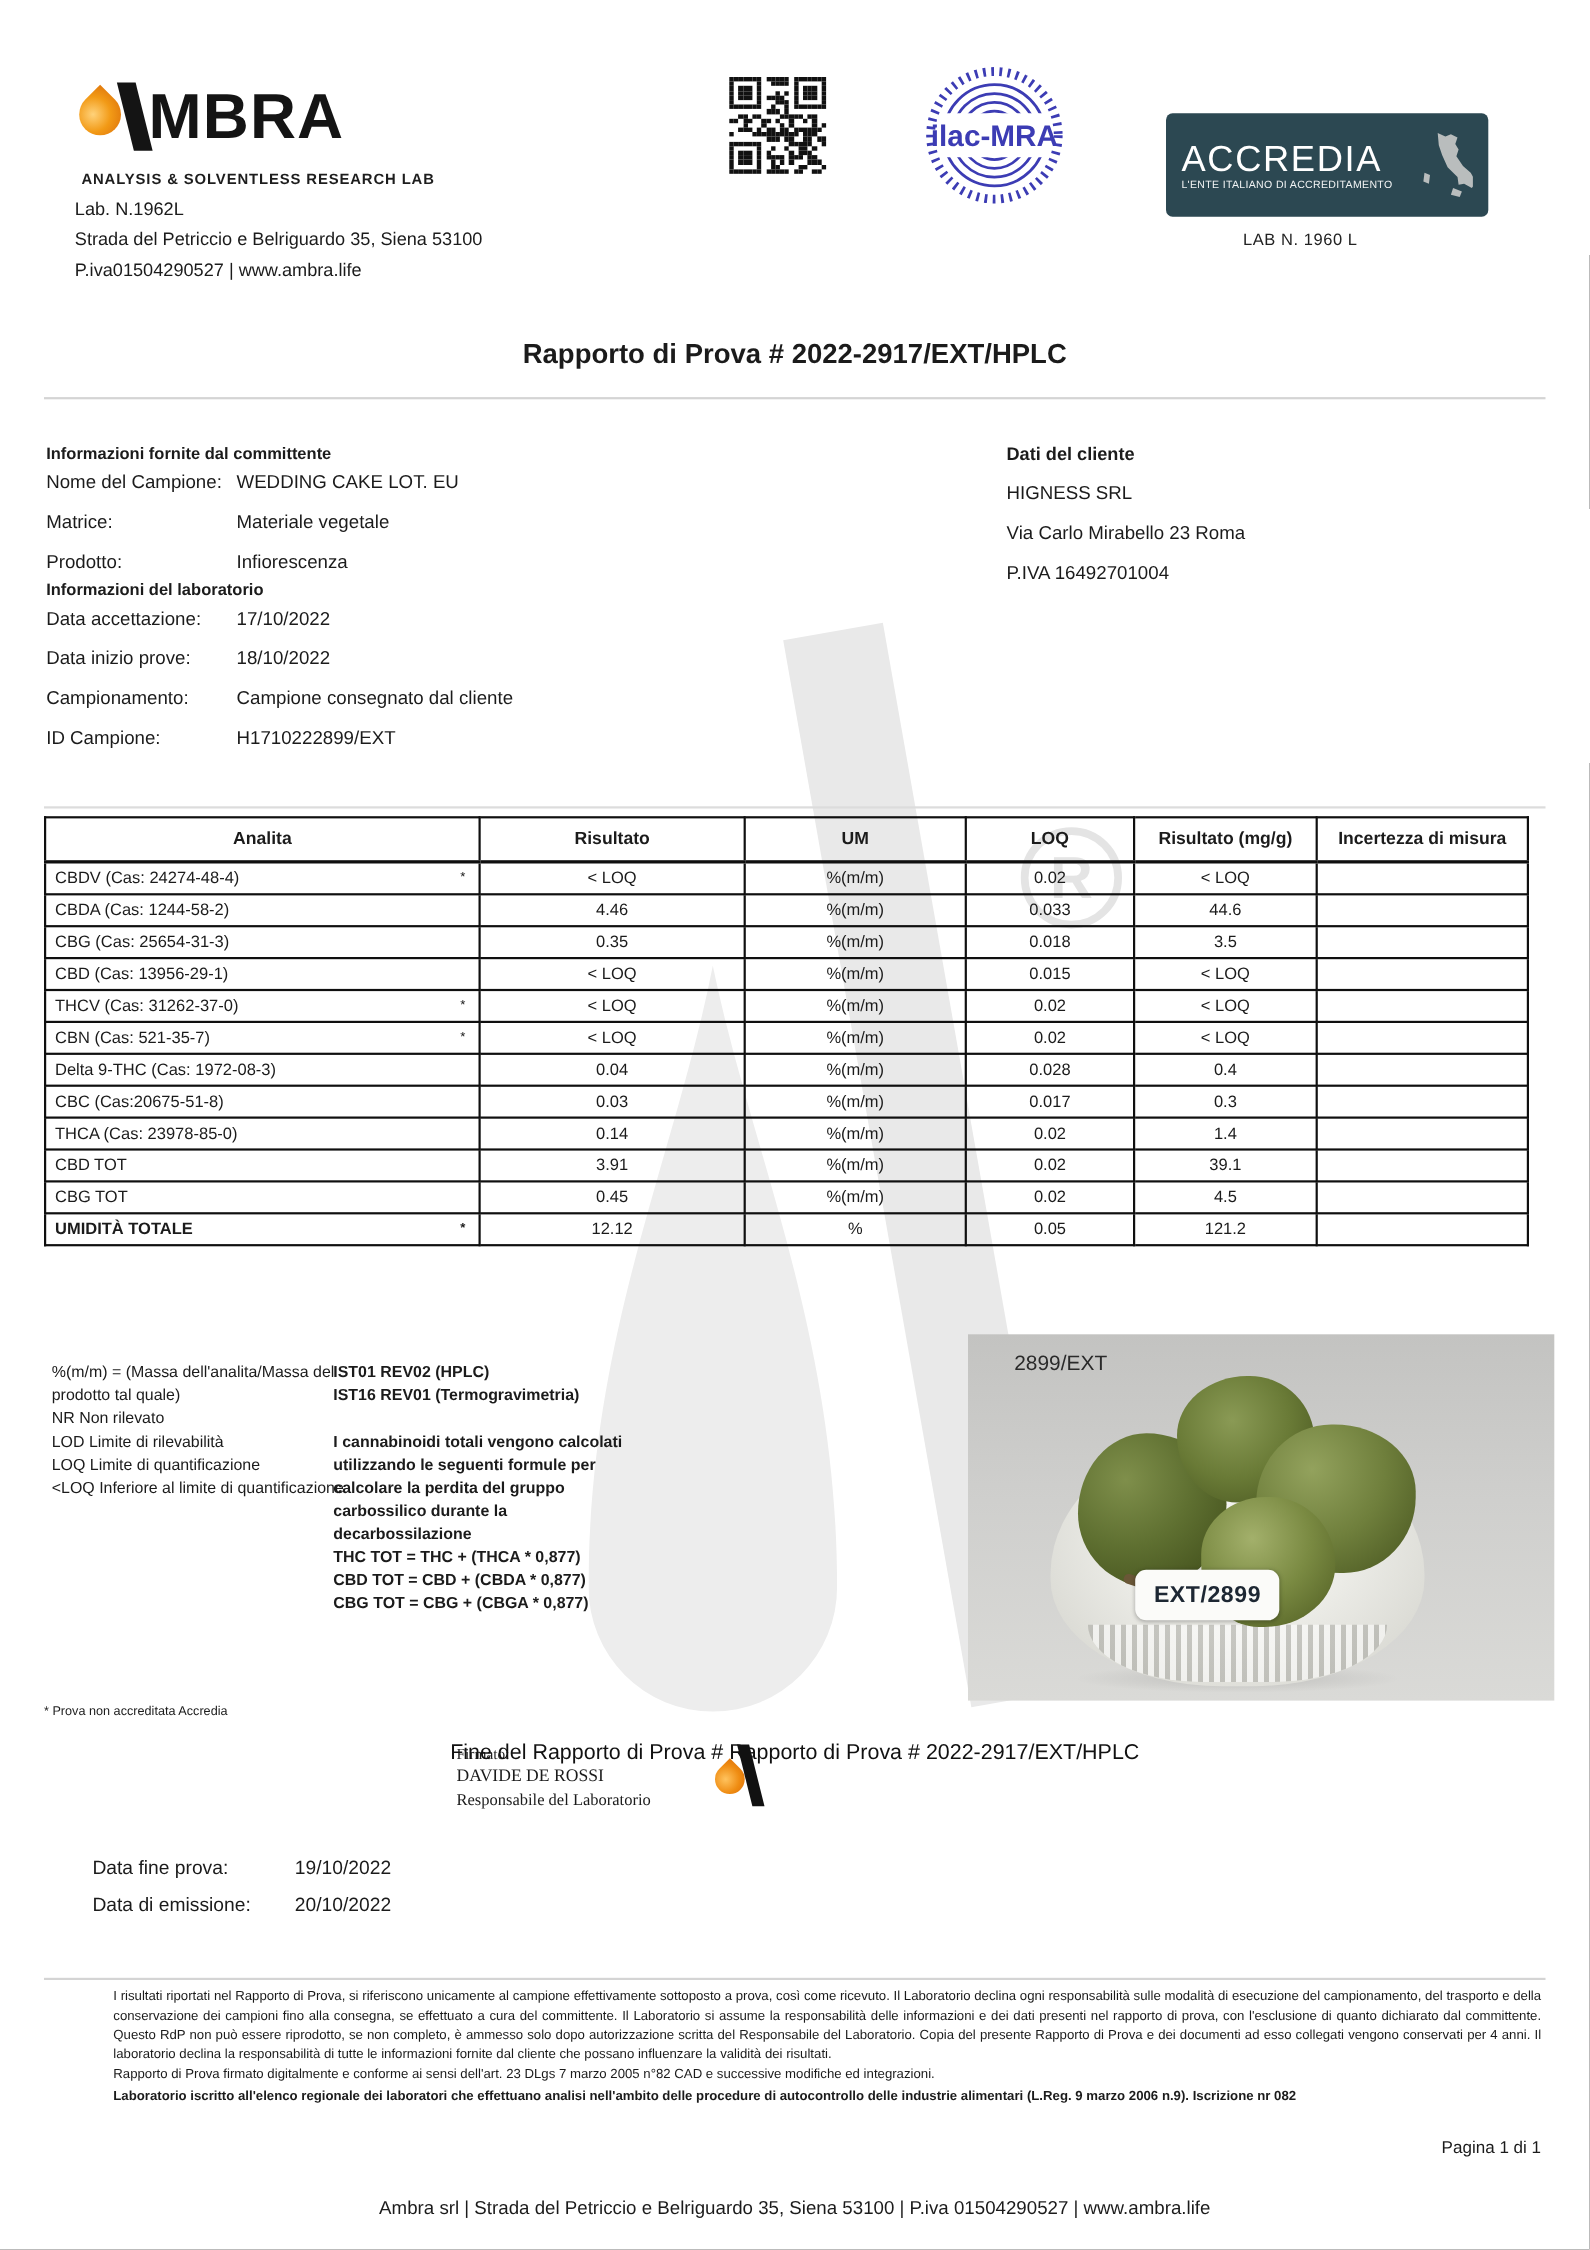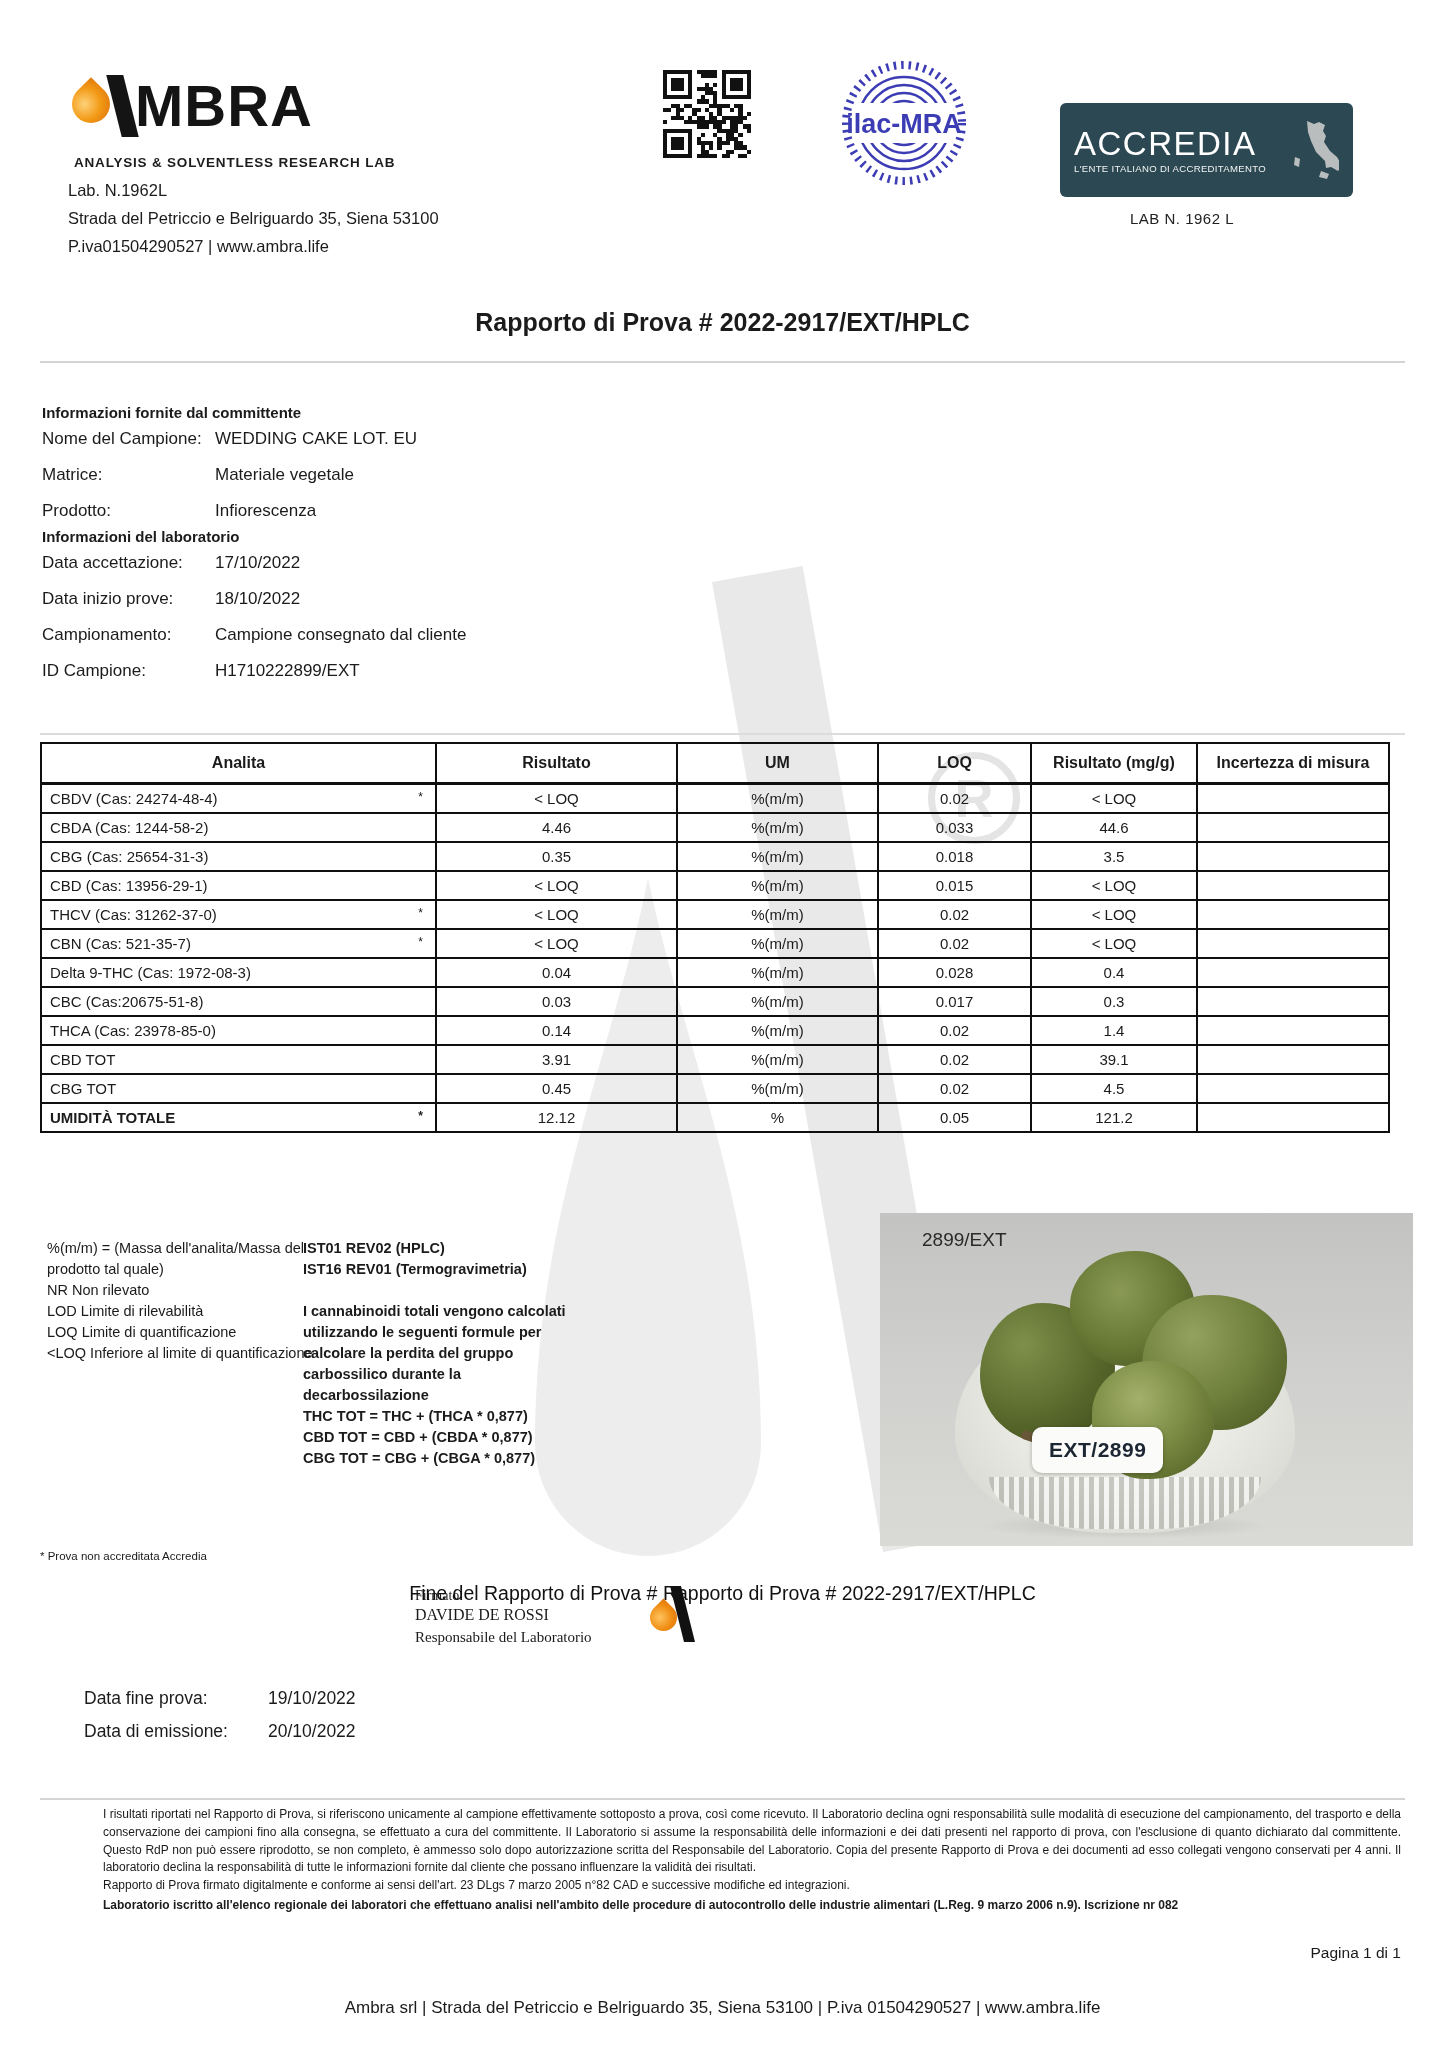--- a/index.html
+++ b/index.html
@@ -603,21 +603,21 @@
     <div>
       <div class="accredia-title">ACCREDIA</div>
       <div class="accredia-sub">L'ENTE ITALIANO DI ACCREDITAMENTO</div>
     </div>
     <svg width="52" height="62" viewBox="0 0 52 62">
       <path d="M20,2 l7,3 5,-2 6,3 -2,6 3,5 -2,6 6,9 7,6 5,9 -4,5 -7,-4 -5,1 -1,-7 -9,-9 -5,-11 -3,-9 z" fill="#b9bdbd"></path>
       <path d="M34,52 l8,3 -2,5 -8,-2 z" fill="#b9bdbd"></path>
       <path d="M8,38 l5,2 -1,8 -5,-2 z" fill="#b9bdbd"></path>
     </svg>
   </div>
-  <div class="accredia-lab">LAB N. 1962 L</div>
+  <div class="accredia-lab">LAB N. 1960 L</div>
 
   <div class="doc-title">Rapporto di Prova # 2022-2917/EXT/HPLC</div>
   <div class="rule" style="top:361px;"></div>
 
   <div class="sec" style="left:42px;top:404px;">
     <div class="sec-h">Informazioni fornite dal committente</div>
     <div>
 
         <div class="field-row">
           <span class="field-label">Nome del Campione:</span>
@@ -655,20 +655,29 @@
           <span class="field-value">Campione consegnato dal cliente</span>
         </div>
 
         <div class="field-row">
           <span class="field-label">ID Campione:</span>
           <span class="field-value">H1710222899/EXT</span>
         </div>
       </div>
   </div>
 
+  <div class="sec" style="left:915px;top:404px;">
+    <div class="client-h">Dati del cliente</div>
+    <div>
+
+    <div class="client-line">HIGNESS SRL</div>
+        <div class="client-line">Via Carlo Mirabello 23 Roma</div>
+        <div class="client-line">P.IVA 16492701004</div>
+      </div>
+  </div>
 
   <div class="rule" style="top:733px;background:#dcdcdc;"></div>
   <table class="results-table">
     <colgroup>
       <col style="width:395px">
         <col style="width:241px">
         <col style="width:201px">
       <col style="width:153px">
         <col style="width:166px">
         <col style="width:192px">

